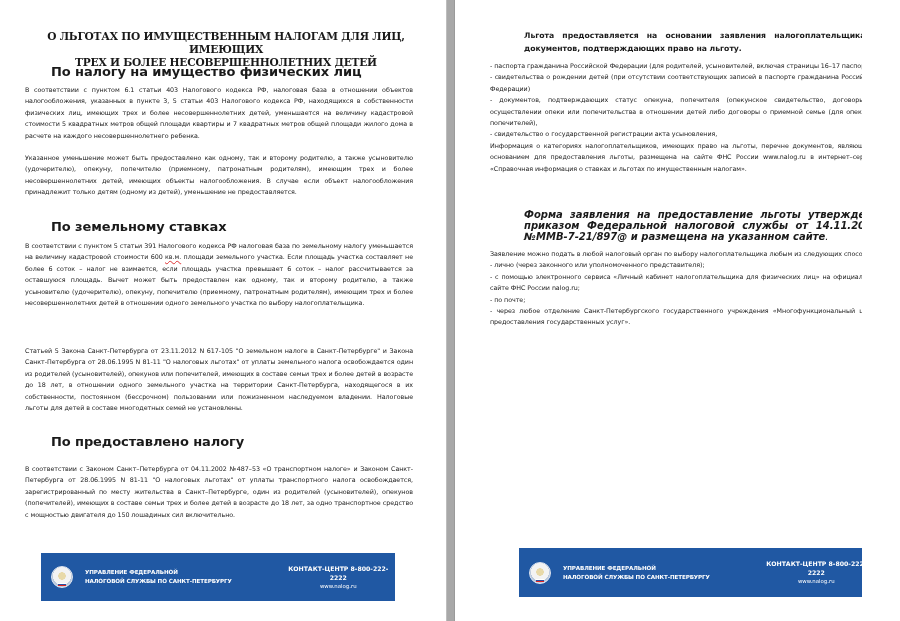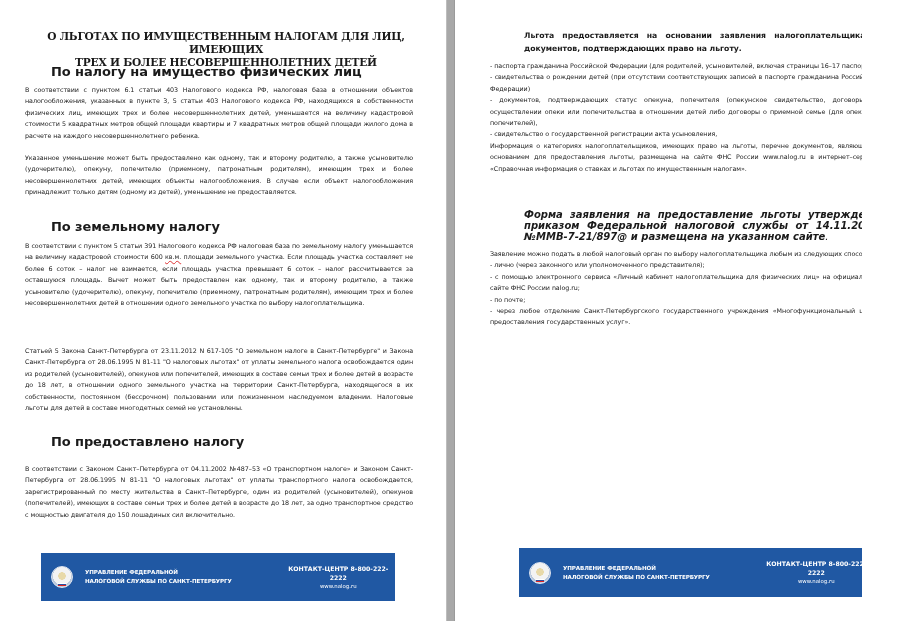--- a/index.html
+++ b/index.html
@@ -69,21 +69,21 @@
 <div class="page" id="page-left">
   <div class="doc-title">
     <div>О ЛЬГОТАХ ПО ИМУЩЕСТВЕННЫМ НАЛОГАМ ДЛЯ ЛИЦ, ИМЕЮЩИХ</div>
     <div>ТРЕХ И БОЛЕЕ НЕСОВЕРШЕННОЛЕТНИХ ДЕТЕЙ</div>
   </div>
 
   <div class="h2" style="left:51px; top:66px;">По налогу на имущество физических лиц</div>
   <div class="p" style="left:25px; top:84px; width:388px;">В соответствии с пунктом 6.1 статьи 403 Налогового кодекса РФ, налоговая база в отношении объектов налогообложения, указанных в пункте 3, 5 статьи 403 Налогового кодекса РФ, находящихся в собственности физических лиц, имеющих трех и более несовершеннолетних детей, уменьшается на величину кадастровой стоимости 5 квадратных метров общей площади квартиры и 7 квадратных метров общей площади жилого дома в расчете на каждого несовершеннолетнего ребенка.</div>
   <div class="p" style="left:25px; top:152px; width:388px;">Указанное уменьшение может быть предоставлено как одному, так и второму родителю, а также усыновителю (удочерителю), опекуну, попечителю (приемному, патронатным родителям), имеющим трех и более несовершеннолетних детей, имеющих объекты налогообложения. В случае если объект налогообложения принадлежит только детям (одному из детей), уменьшение не предоставляется.</div>
 
-  <div class="h2" style="left:51px; top:221px;">По земельному налогу</div>
+  <div class="h2" style="left:51px; top:221px;">По земельному ставках</div>
   <div class="p" style="left:25px; top:240px; width:388px;"><span>В соответствии с пунктом 5 статьи 391 Налогового кодекса РФ налоговая база по земельному налогу уменьшается на величину кадастровой стоимости 600 </span><span class="underline-wavy">кв.м.</span><span> площади земельного участка. Если площадь участка составляет не более 6 соток – налог не взимается, если площадь участка превышает 6 соток – налог рассчитывается за оставшуюся площадь. Вычет может быть предоставлен как одному, так и второму родителю, а также усыновителю (удочерителю), опекуну, попечителю (приемному, патронатным родителям), имеющим трех и более несовершеннолетних детей в отношении одного земельного участка по выбору налогоплательщика.</span></div>
   <div class="p" style="left:25px; top:345px; width:388px;">Статьей 5 Закона Санкт-Петербурга от 23.11.2012 N 617-105 "О земельном налоге в Санкт-Петербурге" и Закона Санкт-Петербурга от 28.06.1995 N 81-11 "О налоговых льготах" от уплаты земельного налога освобождается один из родителей (усыновителей), опекунов или попечителей, имеющих в составе семьи трех и более детей в возрасте до 18 лет, в отношении одного земельного участка на территории Санкт-Петербурга, находящегося в их собственности, постоянном (бессрочном) пользовании или пожизненном наследуемом владении. Налоговые льготы для детей в составе многодетных семей не установлены.</div>
 
   <div class="h2" style="left:51px; top:436px;">По предоставлено налогу</div>
   <div class="p" style="left:25px; top:463px; width:388px;">В соответствии с Законом Санкт–Петербурга от 04.11.2002 №487–53 «О транспортном налоге» и Законом Санкт-Петербурга от 28.06.1995 N 81-11 "О налоговых льготах" от уплаты транспортного налога освобождается, зарегистрированный по месту жительства в Санкт–Петербурге, один из родителей (усыновителей), опекунов (попечителей), имеющих в составе семьи трех и более детей в возрасте до 18 лет, за одно транспортное средство с мощностью двигателя до 150 лошадиных сил включительно.</div>
 
   <div class="banner" style="left:41px; top:553px; width:354px; height:48px;">
     <div class="logo"></div>
     <div class="banner-org">
       <div>УПРАВЛЕНИЕ ФЕДЕРАЛЬНОЙ</div>

